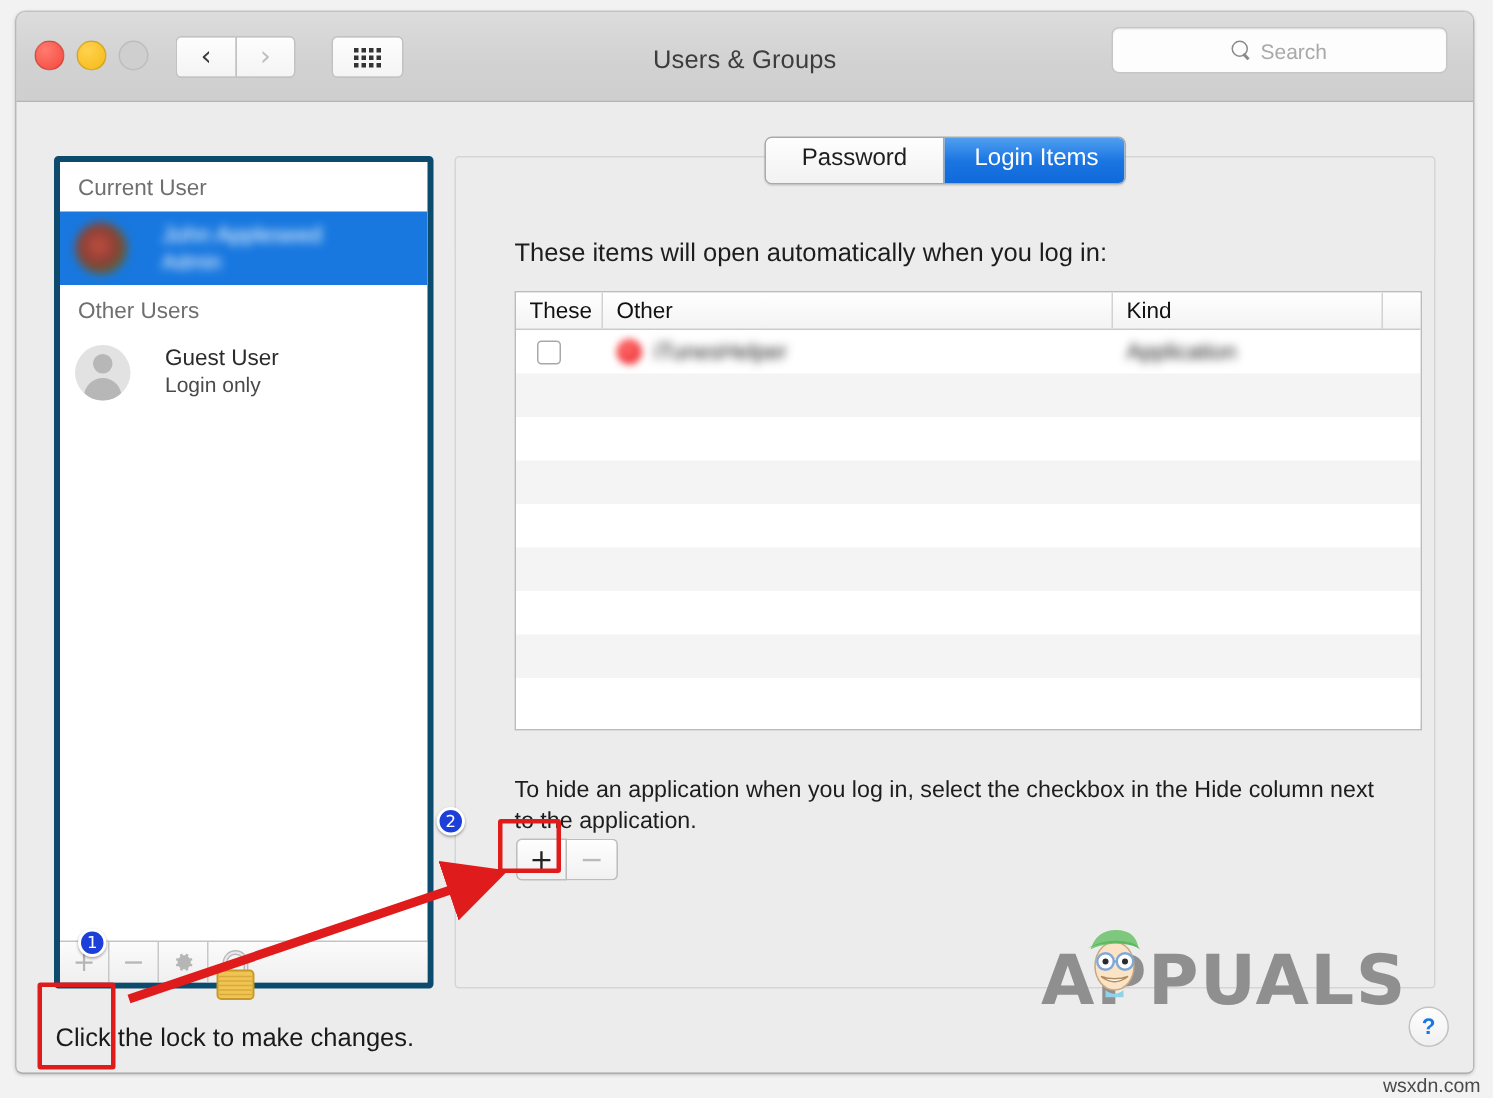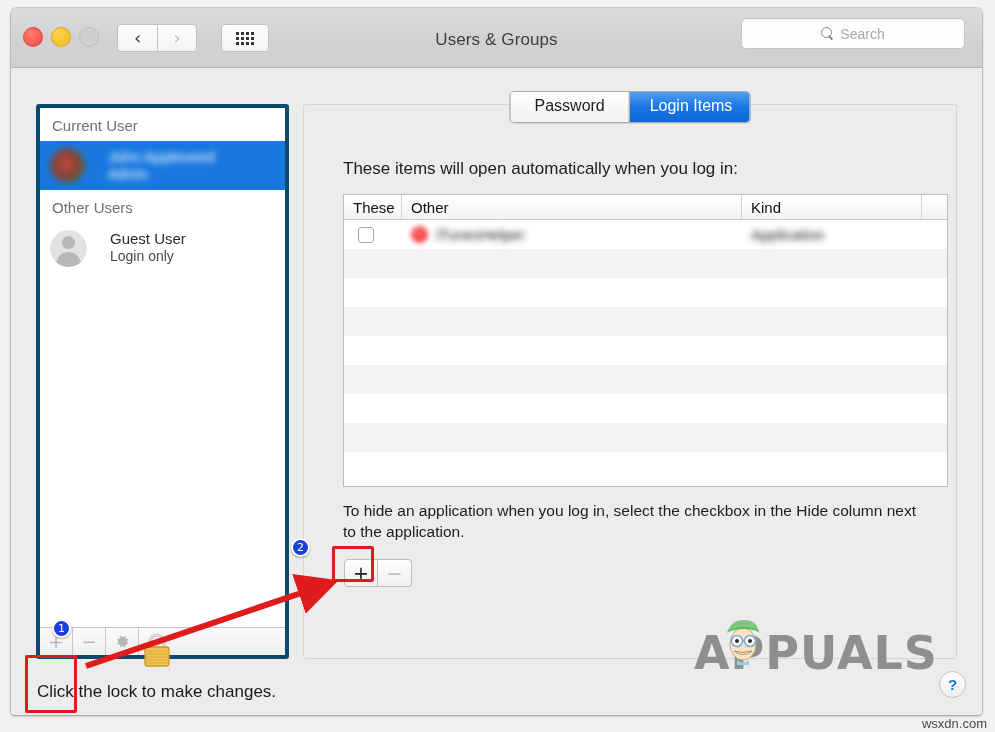--- a/index.html
+++ b/index.html
@@ -281,21 +281,21 @@
   .app-dot {
     width: 17px; height: 17px; border-radius: 50%;
     background: radial-gradient(circle at 40% 35%, #ff6a6a, #e8262c);
     filter: blur(2.4px);
     flex: none;
   }
   .row-text { font-size: 15px; color: #1d1d1d; }
 
   .pane-hint {
     position: absolute;
-    left: 39px; top: 395px;
+    left: 39px; top: 411px;
     width: 580px;
     font-size: 15.5px; color: #1d1d1d; line-height: 1.38;
   }
 
   .addrem {
     position: absolute;
     left: 40px; top: 454px;
     display: flex;
   }
   .ar-btn {

